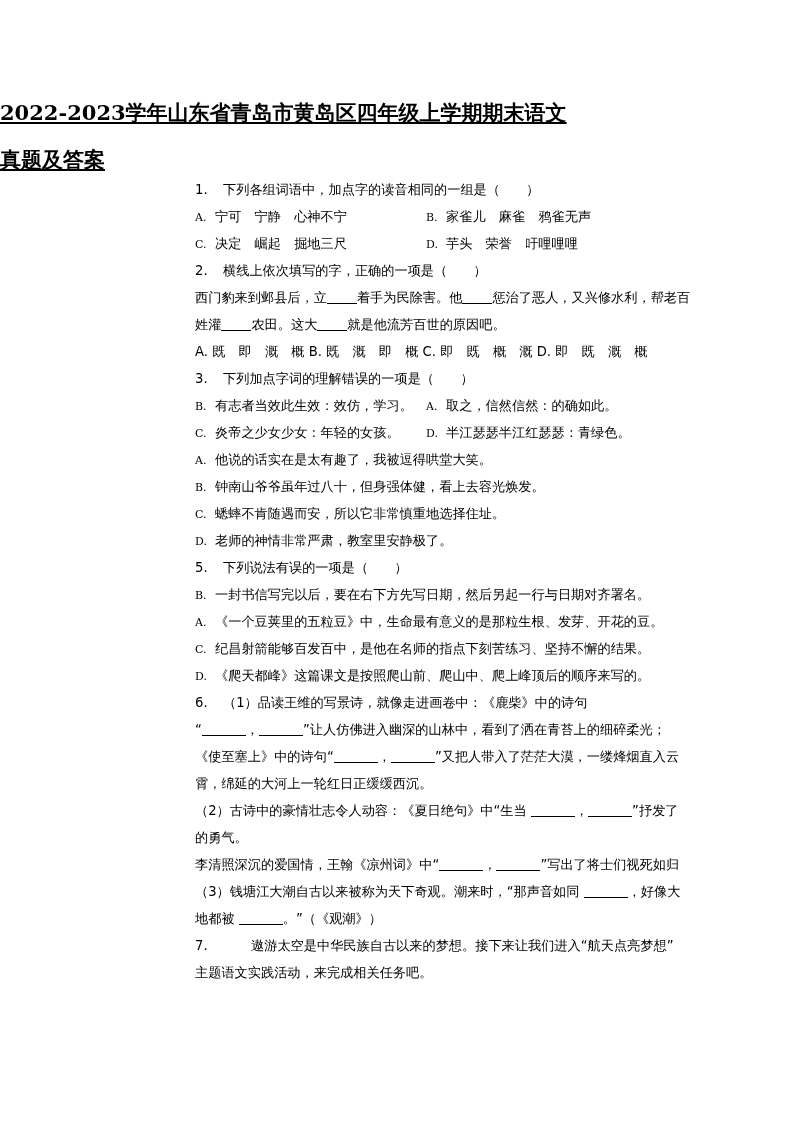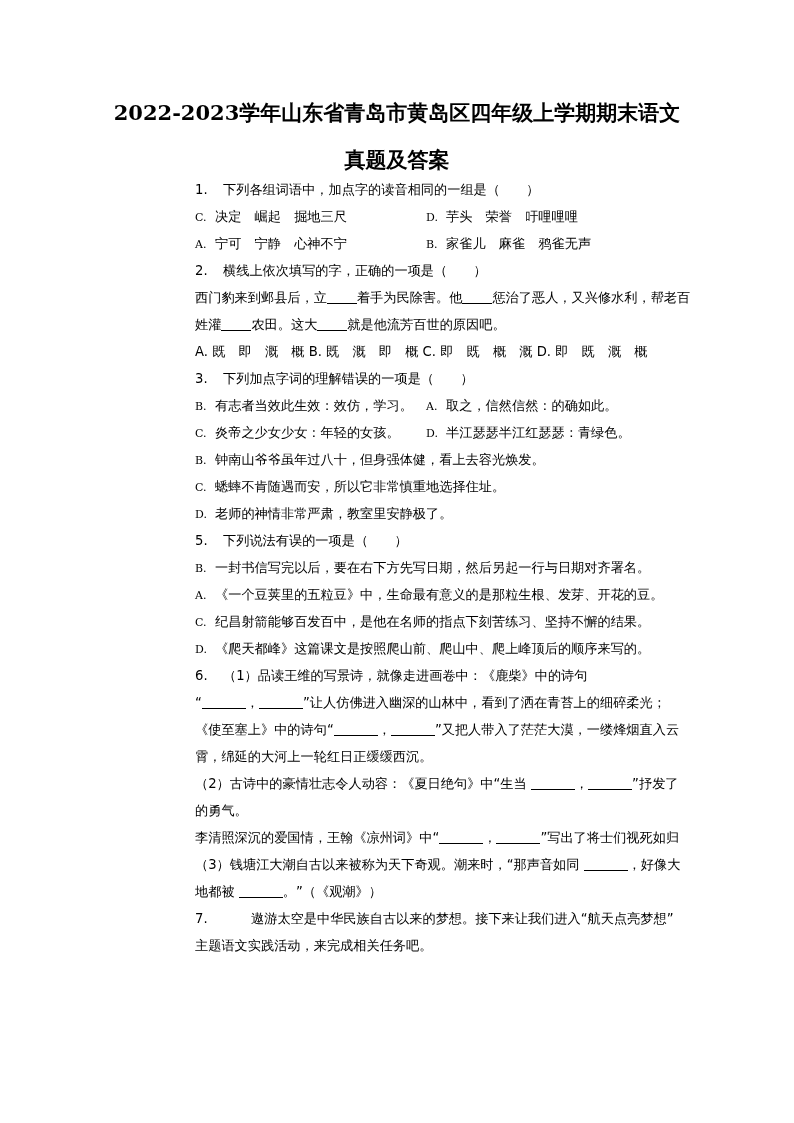--- a/index.html
+++ b/index.html
@@ -1,21 +1,21 @@
 <!DOCTYPE html>
 <html><head>
 <meta charset="utf-8">
 <style>
   html, body { margin: 0; padding: 0; background: #ffffff; }
   body { width: 794px; height: 1123px; position: relative; overflow: hidden;
          font-family: "DejaVu Sans", "Liberation Sans", sans-serif; color: #000; }
   .page { position: absolute; left: 0; top: 0; width: 794px; height: 1123px; background: #fff; }
-  .title { position: absolute; left: 0; width: 794px; text-align: center;
+  .title { position: absolute; left: 0; width: 794px; text-align: left;
            font-family: "DejaVu Serif", "Liberation Serif", serif; font-size: 21px; font-weight: bold;
-           letter-spacing: 0px; white-space: nowrap; }
+           letter-spacing: 0px; white-space: nowrap; text-decoration: underline; }
   .title.l1 { top: 99px; }
   .title.l2 { top: 146px; }
   .body { position: absolute; left: 147px; top: 176px; width: 510px; font-size: 13.2px; line-height: 27px; }
   .line { height: 27px; white-space: nowrap; overflow: visible; margin-left: 48px; }
   .q-num { display: inline-block; width: 28px; }
   .opt-row { display: flex; }
   .opt-row .col { width: 252px; white-space: nowrap; }
   .opt-label { display: inline-block; width: 20px; font-family: "DejaVu Serif", serif; font-size: 11px; }
   .indent7 { display: inline-block; width: 64px; }
   .blank { display: inline-block; border-bottom: 1px solid #000; height: 14px; vertical-align: -2px; }
@@ -29,26 +29,26 @@
 
   <div class="title l1">2022-2023学年山东省青岛市黄岛区四年级上学期期末语文</div>
   <div class="title l2">真题及答案</div>
 
   <div class="body">
 
     <div class="line">
       <span class="q-num">1.</span><span>下列各组词语中，加点字的读音相同的一组是（　　）</span>
     </div>
     <div class="line opt-row">
+      <div class="col"><span class="opt-label">A.</span><span>宁可　宁静　心神不宁</span></div>
+      <div class="col"><span class="opt-label">B.</span><span>家雀儿　麻雀　鸦雀无声</span></div>
+    </div>
+    <div class="line opt-row">
       <div class="col"><span class="opt-label">C.</span><span>决定　崛起　掘地三尺</span></div>
       <div class="col"><span class="opt-label">D.</span><span>芋头　荣誉　吁哩哩哩</span></div>
-    </div>
-    <div class="line opt-row">
-      <div class="col"><span class="opt-label">A.</span><span>宁可　宁静　心神不宁</span></div>
-      <div class="col"><span class="opt-label">B.</span><span>家雀儿　麻雀　鸦雀无声</span></div>
     </div>
 
     <div class="line">
       <span class="q-num">2.</span><span>横线上依次填写的字，正确的一项是（　　）</span>
     </div>
     <div class="line">
       <span>西门豹来到邺县后，立</span><span class="blank s"></span><span>着手为民除害。他</span><span class="blank s"></span><span>惩治了恶人，又兴修水利，帮老百</span>
     </div>
     <div class="line">
       <span>姓灌</span><span class="blank s"></span><span>农田。这大</span><span class="blank s"></span><span>就是他流芳百世的原因吧。</span>
@@ -60,20 +60,21 @@
     </div>
     <div class="line opt-row">
       <div class="col"><span class="opt-label">B.</span><span>有志者当效此生效：效仿，学习。</span></div>
       <div class="col"><span class="opt-label">A.</span><span>取之，信然信然：的确如此。</span></div>
     </div>
     <div class="line opt-row">
       <div class="col"><span class="opt-label">C.</span><span>炎帝之少女少女：年轻的女孩。</span></div>
       <div class="col"><span class="opt-label">D.</span><span>半江瑟瑟半江红瑟瑟：青绿色。</span></div>
     </div>
 
+    <div class="line"><span class="opt-label">A.</span><span>他说的话实在是太有趣了，我被逗得哄堂大笑。</span></div>
     <div class="line"><span class="opt-label">B.</span><span>钟南山爷爷虽年过八十，但身强体健，看上去容光焕发。</span></div>
     <div class="line"><span class="opt-label">C.</span><span>蟋蟀不肯随遇而安，所以它非常慎重地选择住址。</span></div>
     <div class="line"><span class="opt-label">D.</span><span>老师的神情非常严肃，教室里安静极了。</span></div>
 
     <div class="line">
       <span class="q-num">5.</span><span>下列说法有误的一项是（　　）</span>
     </div>
     <div class="line"><span class="opt-label">B.</span><span>一封书信写完以后，要在右下方先写日期，然后另起一行与日期对齐署名。</span></div>
     <div class="line"><span class="opt-label">A.</span><span>《一个豆荚里的五粒豆》中，生命最有意义的是那粒生根、发芽、开花的豆。</span></div>
     <div class="line"><span class="opt-label">C.</span><span>纪昌射箭能够百发百中，是他在名师的指点下刻苦练习、坚持不懈的结果。</span></div>

